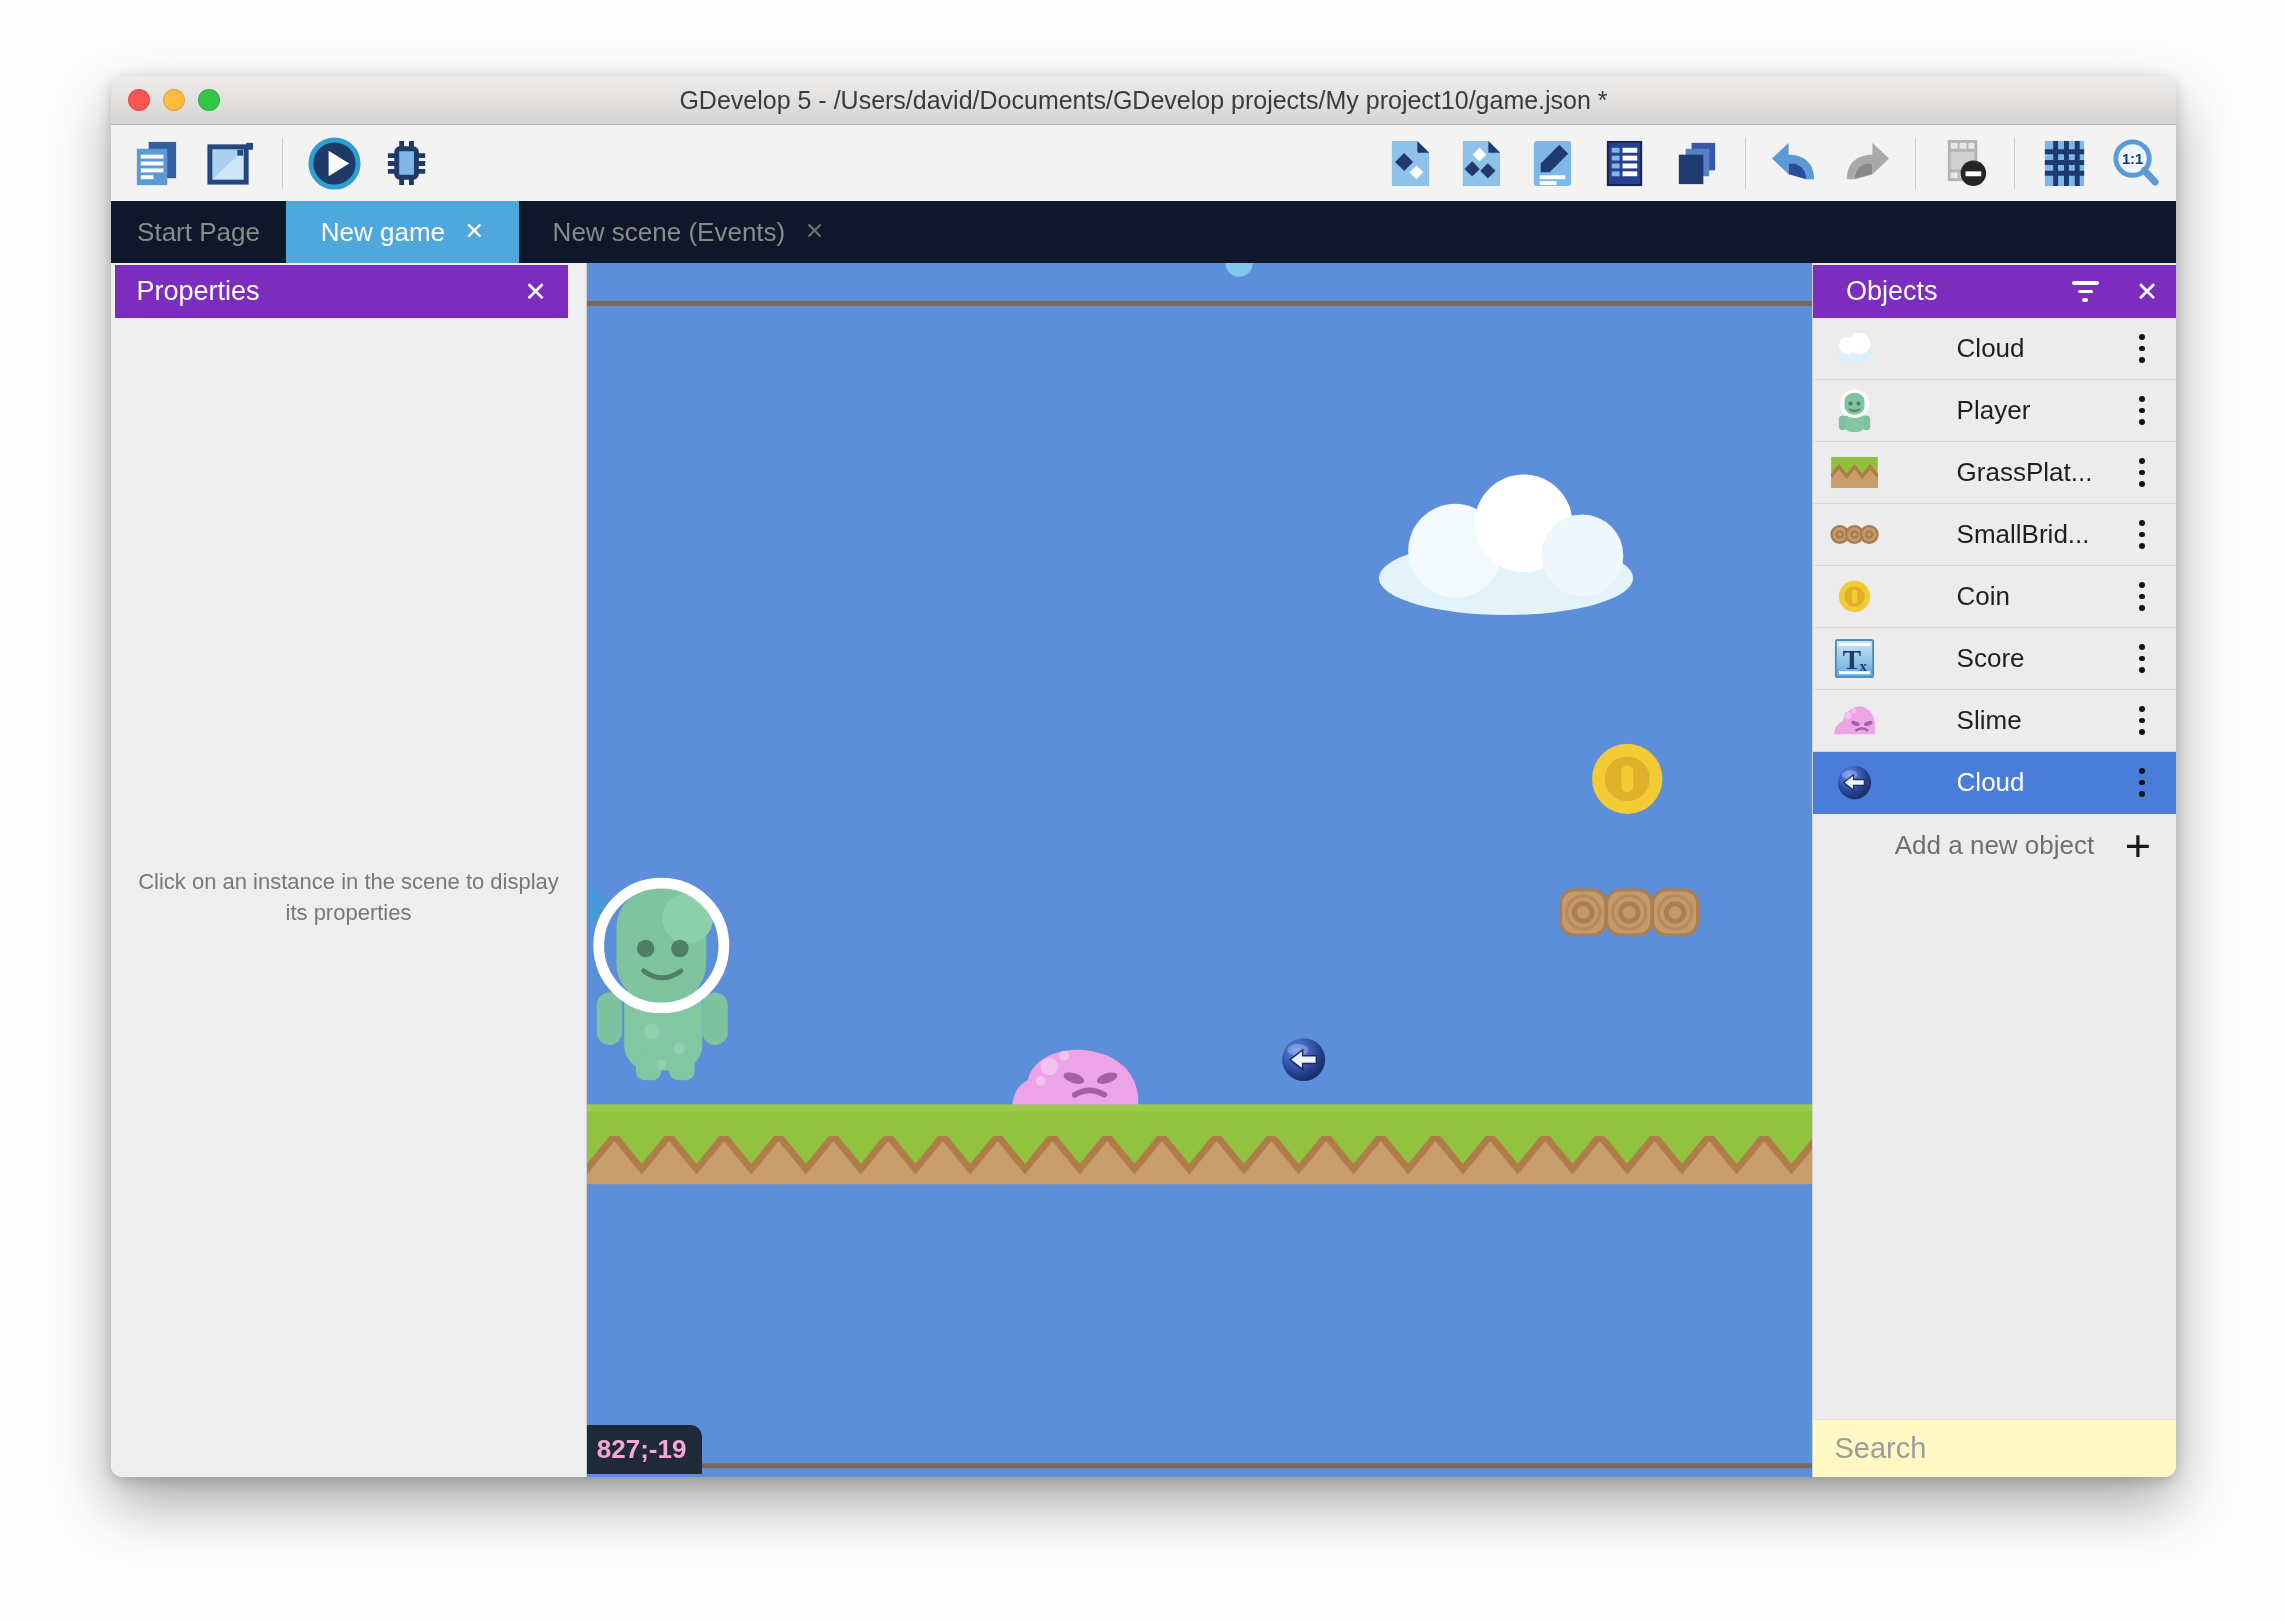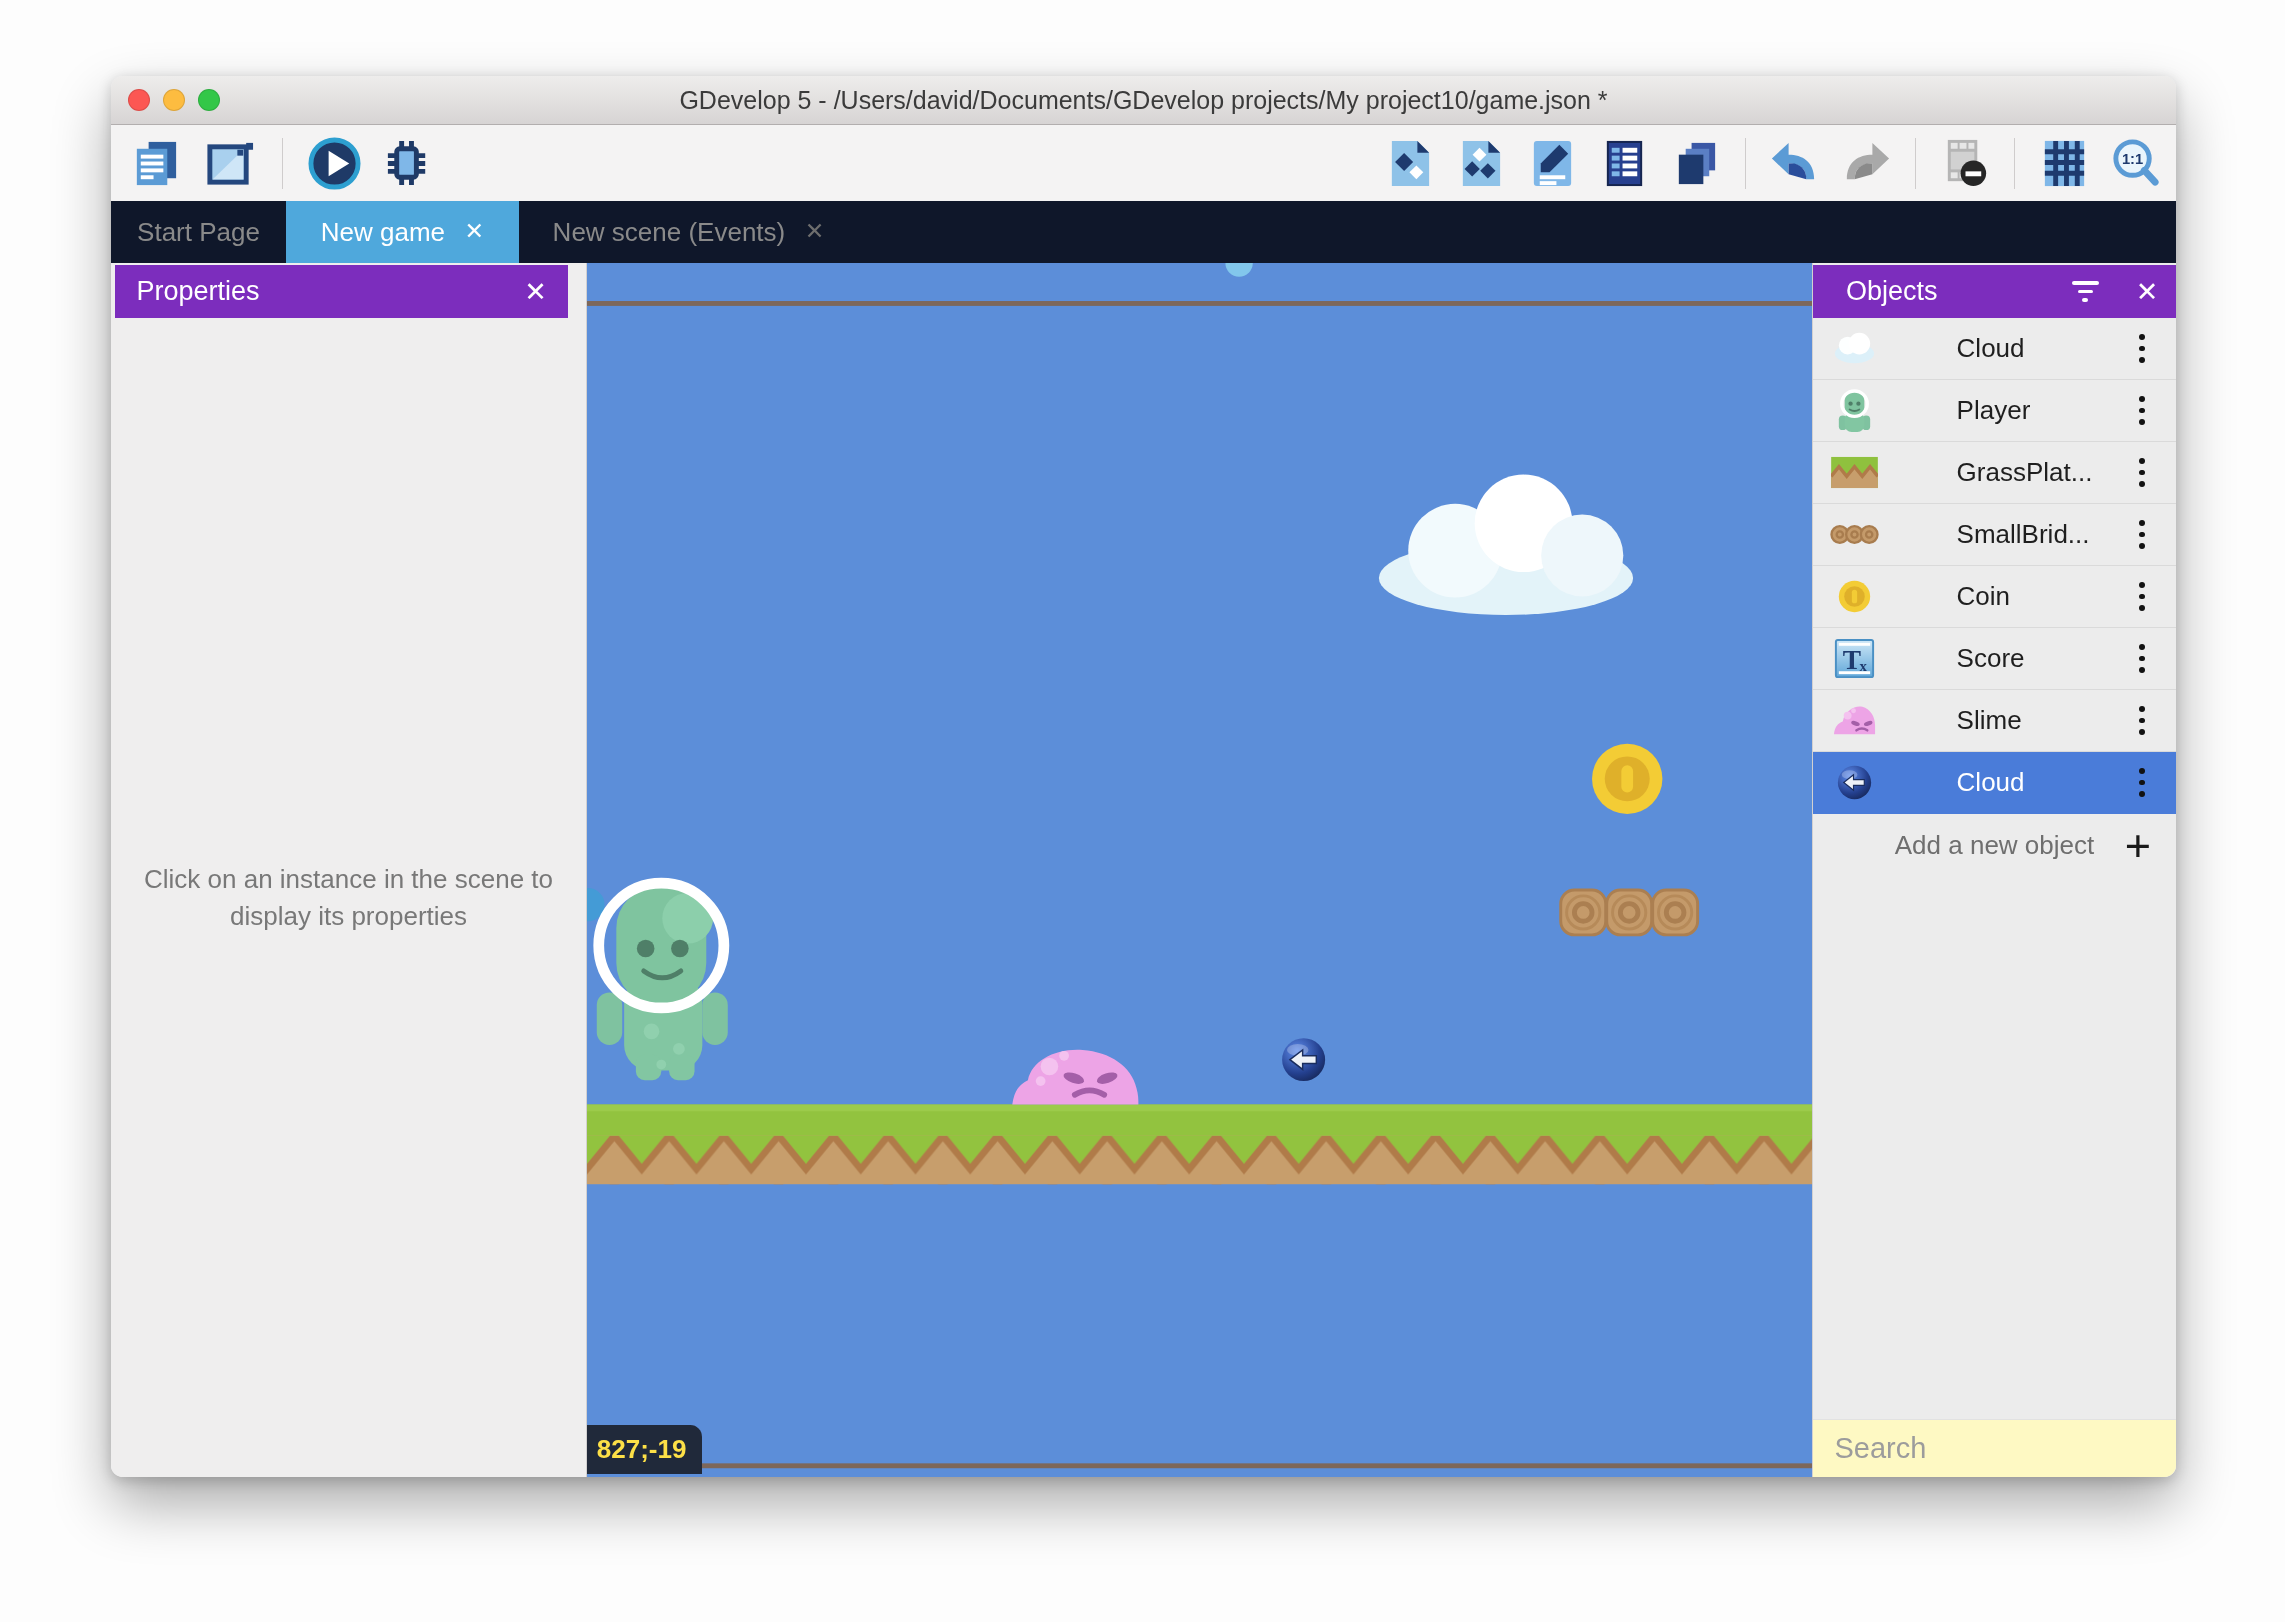--- a/index.html
+++ b/index.html
@@ -46,28 +46,28 @@
 
   
   .props { width:476px; flex:0 0 476px; background:#efeeee; border-right:1px solid #d2d0d0; display:flex; flex-direction:column; }
   .phead {
     height:53px; flex:0 0 53px; margin:2px 17.6px 0 3.9px; background:#7c2dbd; color:#fff;
     display:flex; align-items:center; padding:0 21.5px; font-size:27px;
   }
   .phead .spacer, .ohead .spacer { flex:1; }
   .closex-white { color:#fff; font-size:27px; cursor:pointer; }
   .props-body { flex:1; display:flex; align-items:center; justify-content:center; }
-  .hint { max-width:439px; text-align:center; font-size:26px; line-height:1.4; color:#787878; }
+  .hint { max-width:439px; text-align:center; font-size:22px; line-height:1.4; color:#787878; }
 
   
   .canvas { flex:1 1 auto; position:relative; background:#5c8ed9; overflow:hidden; }
   .scene-svg { position:absolute; inset:0; width:100%; height:100%; }
   .coords-badge {
     position:absolute; left:0; bottom:2.9px; min-width:115px; height:49px;
-    background:#20293a; color:#fde047; font-size:26px; font-weight:bold;
+    background:#20293a; color:#f9a8d4; font-size:26px; font-weight:bold;
     display:flex; align-items:center; padding:0 13.7px 0 9.8px;
     border-top-right-radius:11.7px;
   }
 
   
   .objs { width:364px; flex:0 0 364px; background:#ececec; border-left:1px solid #d2d0d0; display:flex; flex-direction:column; }
   .ohead {
     height:53px; flex:0 0 53px; margin-top:2px; background:#7c2dbd; color:#fff;
     display:flex; align-items:center; padding:0 17.6px 0 33px; font-size:27px; gap:37px;
   }

